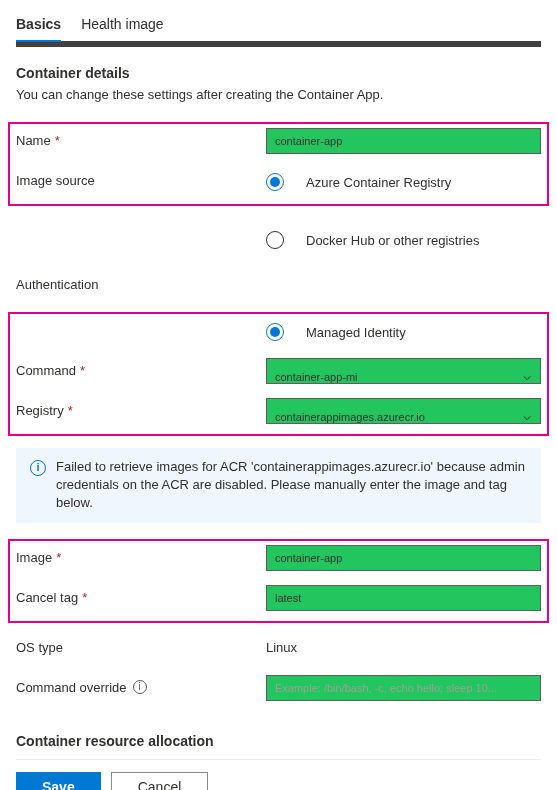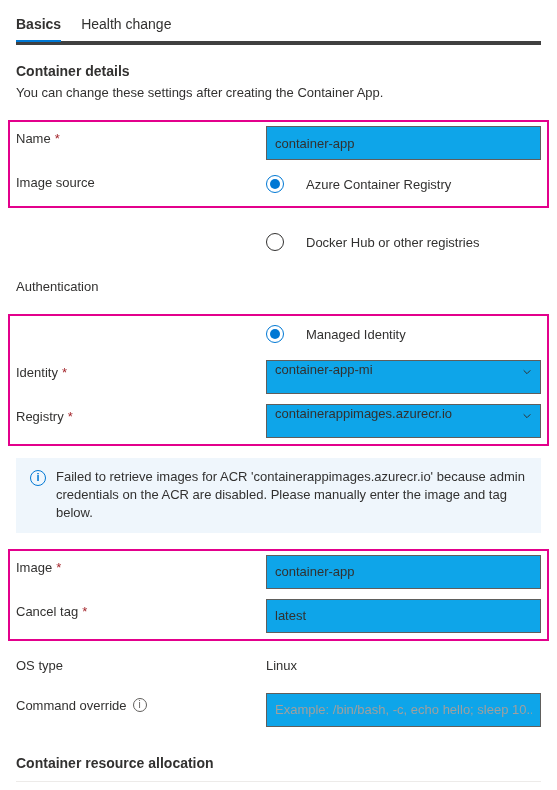--- a/index.html
+++ b/index.html
@@ -4,33 +4,33 @@
   <style>
     * { box-sizing: border-box; margin: 0; padding: 0; }
     body {
       font-family: "Segoe UI", -apple-system, sans-serif;
       font-size: 13px;
       color: #323130;
       background: #fff;
       width: 557px;
       padding: 10px 16px 0 16px;
     }
-    .tabs { display: flex; gap: 20px; border-bottom: 4px solid #404040; margin-bottom: 18px; }
+    .tabs { display: flex; gap: 20px; border-bottom: 6px solid #404040; margin-bottom: 18px; }
     .tab { padding: 6px 0 8px 0; cursor: pointer; color: #323130; font-size: 14px; }
     .tab.active { color: #323130; font-weight: 600; border-bottom: 2px solid #0078d4; margin-bottom: -1px; }
     .section-title { font-weight: 600; font-size: 14px; margin-bottom: 6px; }
     .section-desc { font-size: 13px; color: #323130; margin-bottom: 20px; }
     .row { display: flex; align-items: flex-start; margin-bottom: 10px; min-height: 30px; }
     .label-col { width: 250px; flex-shrink: 0; padding-top: 5px; font-size: 13px; color: #323130; display: flex; align-items: flex-start; gap: 4px; }
     .label-col .req { color: #a4262c; }
     .info-icon { width:14px; height:14px; border:1px solid #605e5c; border-radius:50%; display:inline-flex; align-items:center; justify-content:center; font-size:10px; color:#605e5c; margin-left:2px; cursor:pointer; }
     .field-col { flex: 1; }
     .text-input, .select {
-      width: 100%; height: 26px; border: 1px solid #605e5c; padding: 16px 8px;
-      font-family: inherit; font-size: 13px; color: #323130; background: #0ea5e9;
+      width: 100%; height: 26px; border: 1px solid #605e5c; padding: 0 8px;
+      font-family: inherit; font-size: 11px; color: #323130; background: #22c55e;
     }
     .text-input::placeholder { color: #a19f9d; }
     .select { display:flex; align-items:flex-end; justify-content:space-between; cursor:pointer; }
     .chevron { width:10px; height:10px; }
     .radio-row { display:flex; align-items:center; gap:22px; height:28px; }
     .radio { width:18px; height:18px; border:1px solid #323130; border-radius:50%; display:flex; align-items:center; justify-content:center; cursor:pointer; flex-shrink:0; }
     .radio.checked { border-color:#0078d4; }
     .radio.checked .dot { width:10px; height:10px; background:#0078d4; border-radius:50%; }
     .radio-label { font-size:13px; }
     .highlight-box { border: 2px solid #e3008c; padding: 4px 6px 6px 6px; margin-left: -8px; margin-right: -8px; }
@@ -46,21 +46,21 @@
     .btn { height:30px; padding: 0 26px; font-size:14px; border:none; cursor:pointer; font-family:inherit; }
     .btn.primary { background:#0078d4; color:#fff; font-weight:600; }
     .btn.secondary { background:#fff; color:#323130; border:1px solid #8a8886; }
     .spacer-sm { height: 6px; }
   </style>
 </head>
 <body>
 
 <div class="tabs">
   <div class="tab active">Basics</div>
-  <div class="tab">Health change</div>
+  <div class="tab">Health image</div>
 </div>
 
 <div class="section-title">Container details</div>
 <div class="section-desc">You can change these settings after creating the Container App.</div>
 
 <div class="highlight-box hl-name">
   <div class="row">
     <div class="label-col">
         <span>Name</span>
         <span class="req">*</span>
@@ -109,21 +109,21 @@
       <div class="radio-row">
         <div class="radio checked">
             <div class="dot"></div>
           </div>
         <span class="radio-label">Managed Identity</span>
       </div>
     </div>
   </div>
   <div class="row">
     <div class="label-col">
-        <span>Identity</span>
+        <span>Command</span>
         <span class="req">*</span>
       </div>
     <div class="field-col">
       <div class="select">
         <span>container-app-mi</span>
         <svg class="chevron" viewBox="0 0 12 12">
             <path d="M2 4l4 4 4-4" stroke="#323130" stroke-width="1.2" fill="none"></path>
           </svg>
       </div>
     </div>

